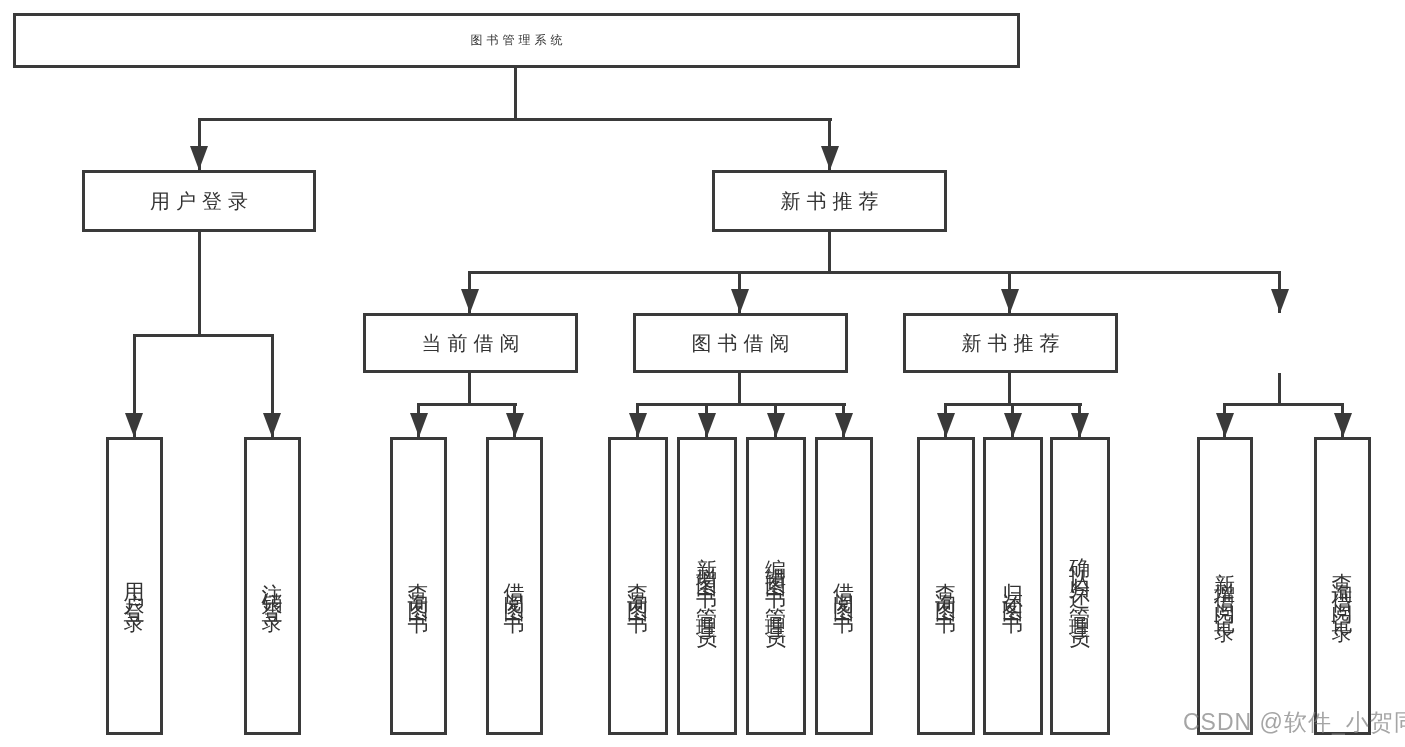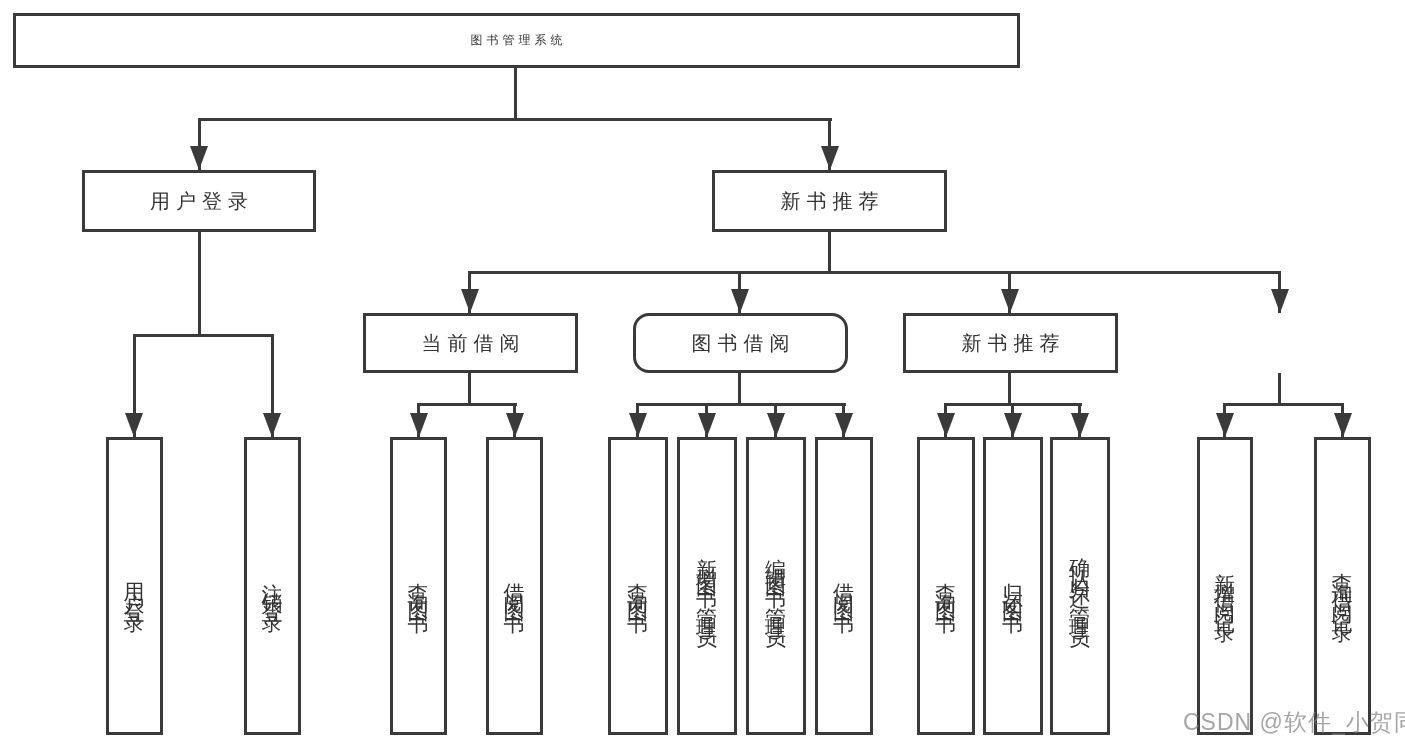--- a/index.html
+++ b/index.html
@@ -61,21 +61,21 @@
   <div class="vline" style="left:468px;top:271px;height:42px;"></div>
   <div class="vline" style="left:738px;top:271px;height:42px;"></div>
   <div class="vline" style="left:1008px;top:271px;height:42px;"></div>
   <div class="vline" style="left:1278px;top:271px;height:42px;"></div>
   <div class="arrow" style="left:461px;top:289px;"></div>
   <div class="arrow" style="left:731px;top:289px;"></div>
   <div class="arrow" style="left:1001px;top:289px;"></div>
   <div class="arrow" style="left:1271px;top:289px;"></div>
 
   <div class="node hnode" style="left:363px;top:313px;width:215px;height:60px;">当前借阅</div>
-  <div class="node hnode" style="left:633px;top:313px;width:215px;height:60px;border-radius:16px;">图书借阅</div>
+  <div class="node hnode" style="left:633px;top:313px;width:215px;height:60px;">图书借阅</div>
   <div class="node hnode" style="left:903px;top:313px;width:215px;height:60px;">新书推荐</div>
 
   <div class="vline" style="left:468px;top:373px;height:33px;"></div>
   <div class="hline" style="left:417px;top:403px;width:100px;"></div>
   <div class="vline" style="left:417px;top:403px;height:34px;"></div>
   <div class="vline" style="left:513px;top:403px;height:34px;"></div>
   <div class="arrow" style="left:410px;top:413px;"></div>
   <div class="arrow" style="left:506px;top:413px;"></div>
 
   <div class="vline" style="left:738px;top:373px;height:33px;"></div>

